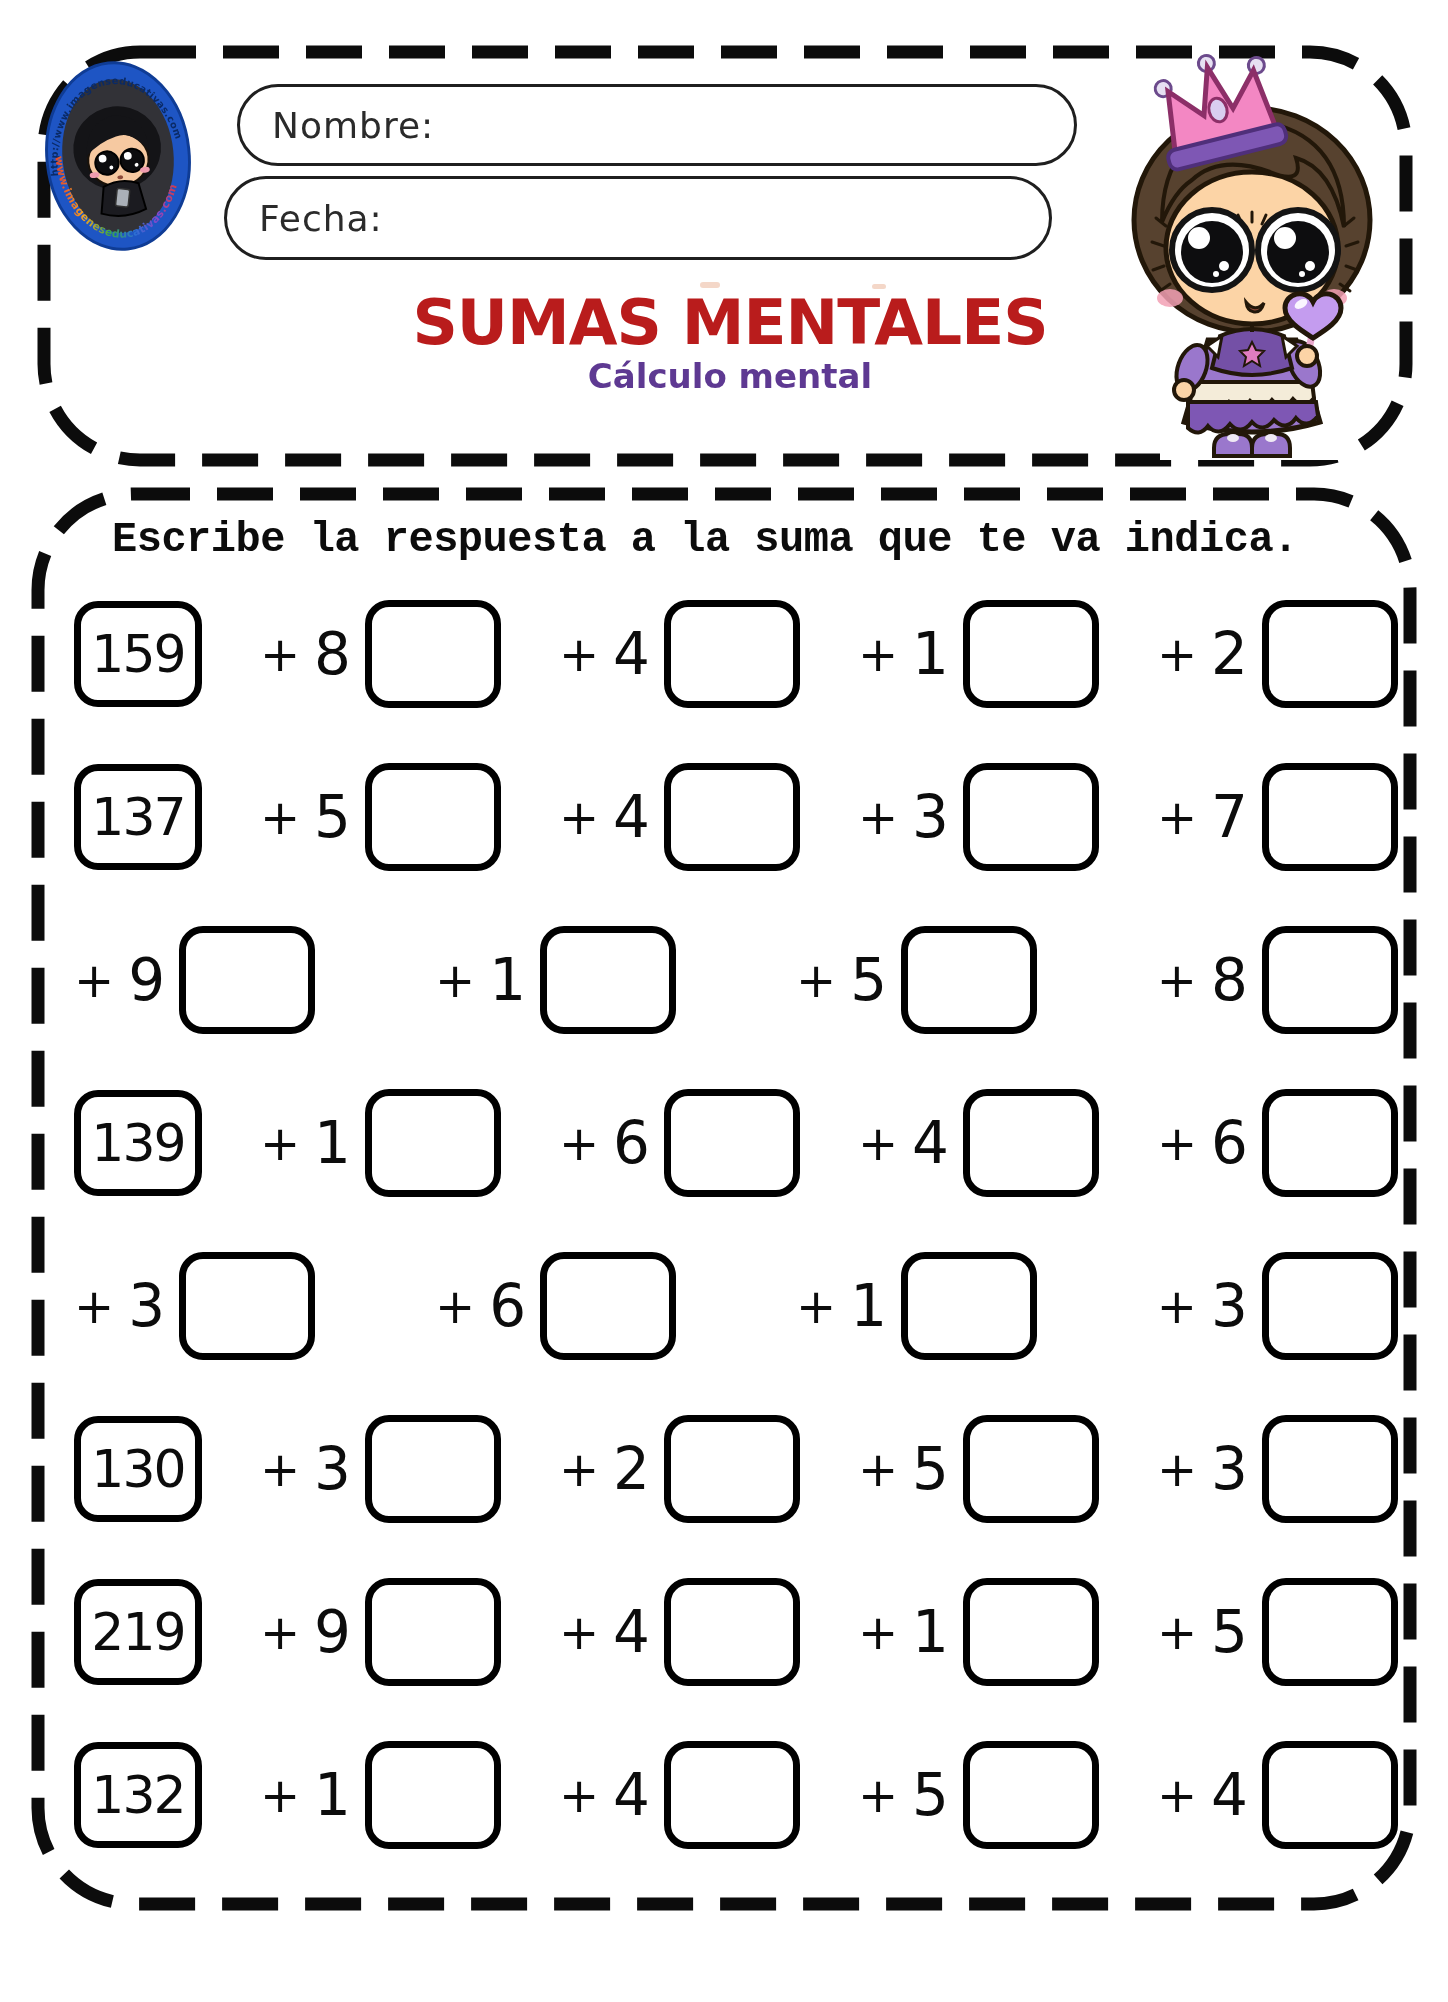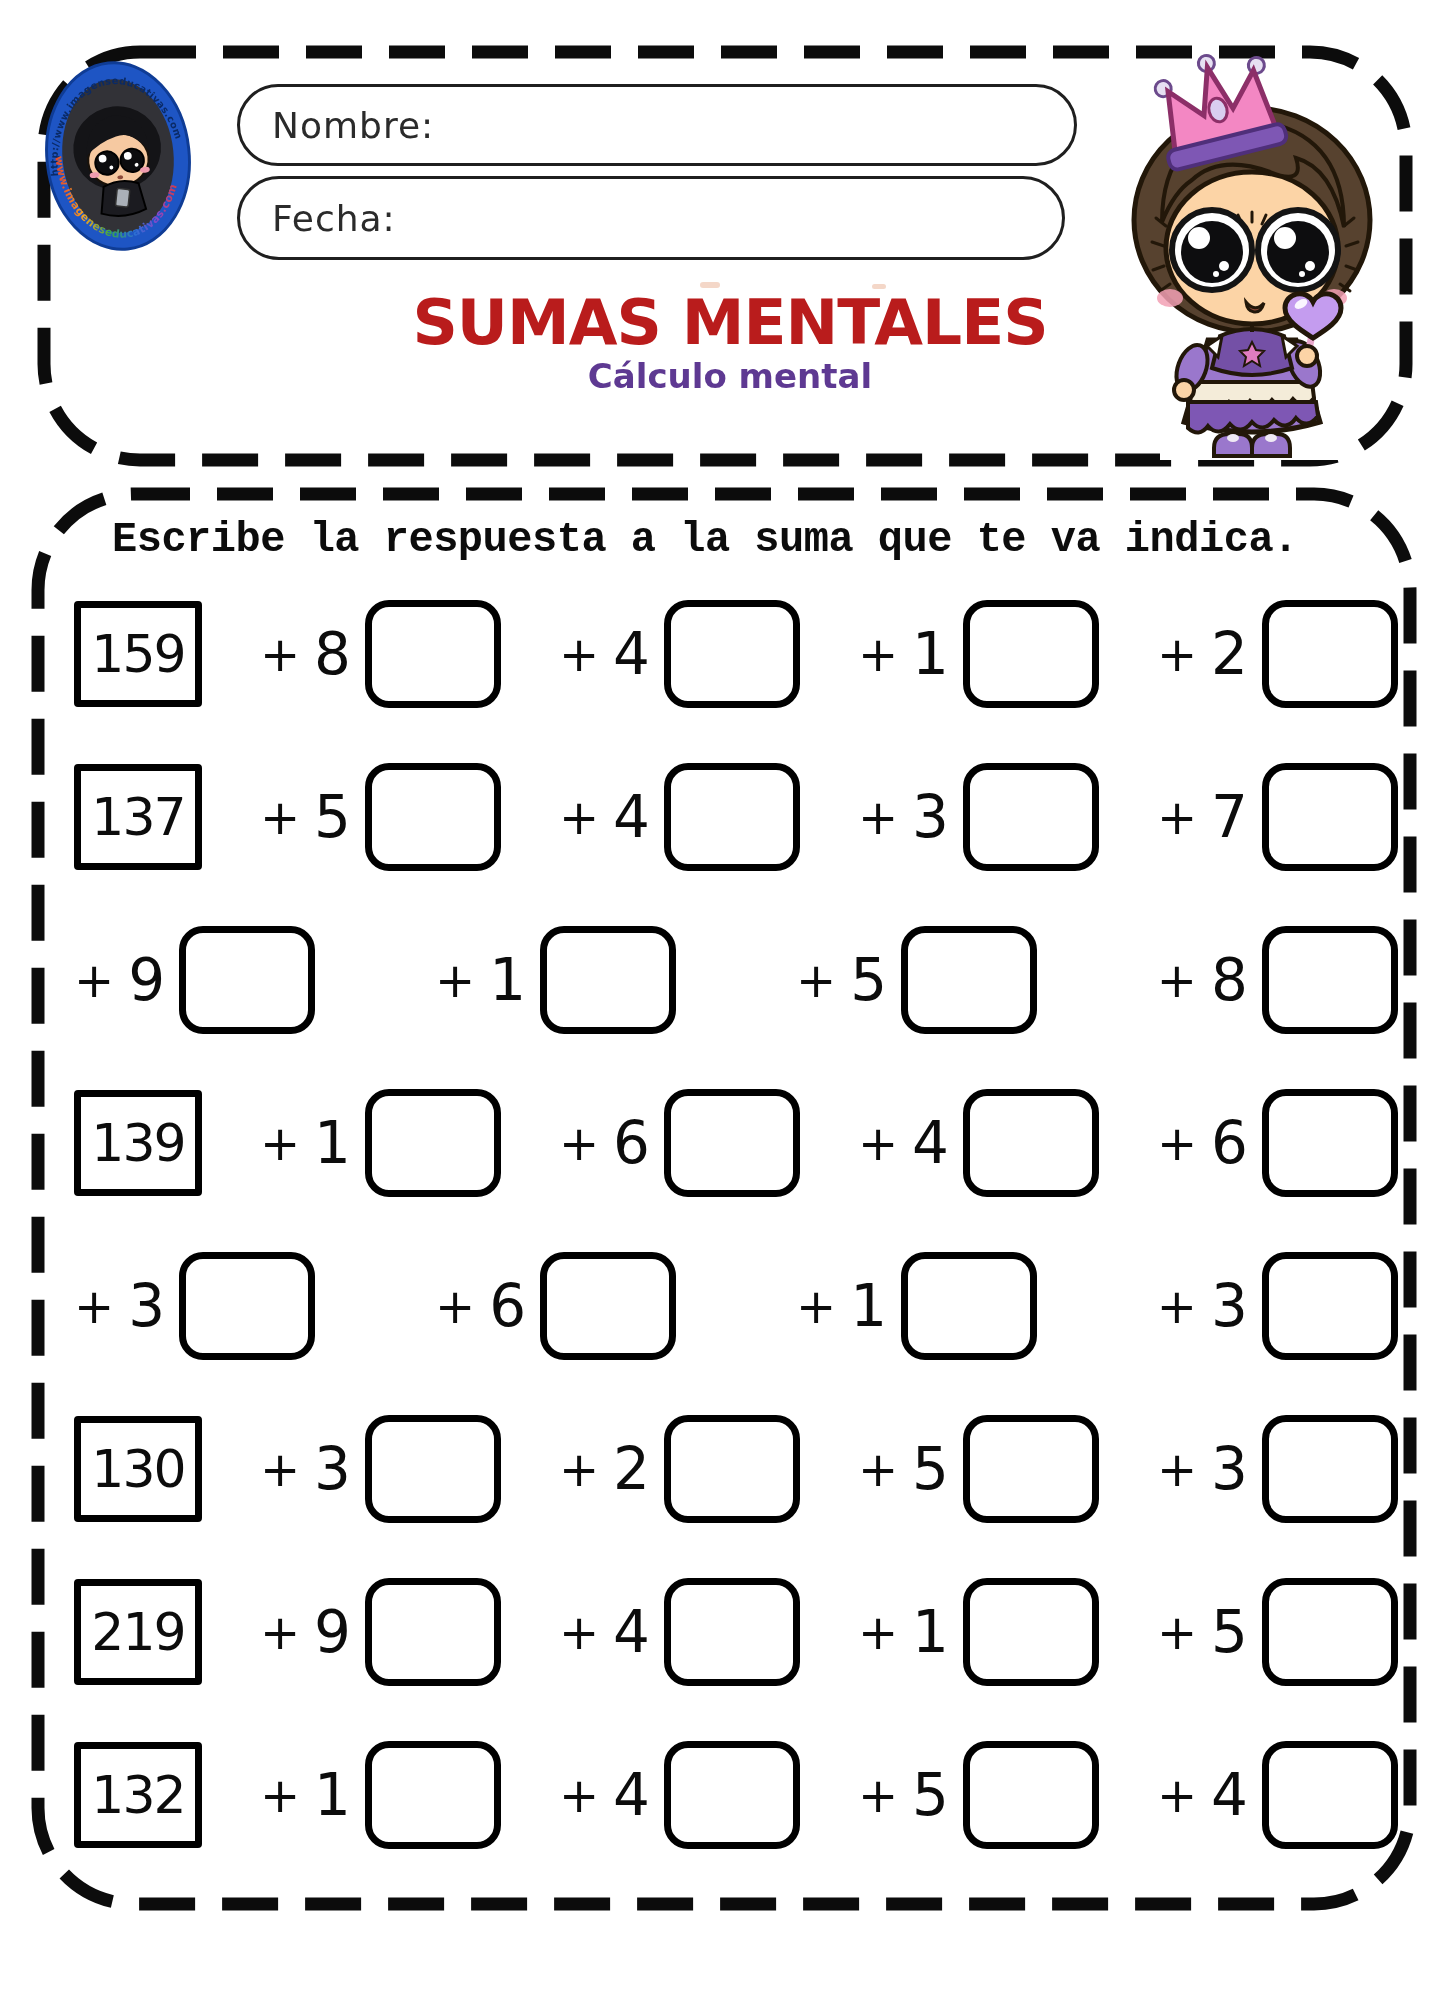--- a/index.html
+++ b/index.html
@@ -40,21 +40,21 @@
   .instruction{
     position:absolute;left:112px;top:516px;width:1260px;
     font-size:42px;font-weight:700;letter-spacing:-0.5px;z-index:1;white-space:nowrap;font-family:Liberation Mono, monospace;
   }
   .rows{
     position:absolute;left:74px;top:606px;width:1324px;
     display:flex;flex-direction:column;row-gap:67px;z-index:1;
   }
   .row{display:flex;align-items:center;justify-content:space-between;height:96px;}
   .startbox{
-    width:114px;height:92px;border:7px solid #000;border-radius:4px;background:#fff;
+    width:114px;height:92px;border:7px solid #000;border-radius:24px;background:#fff;
     display:flex;align-items:center;justify-content:center;
     font-size:52px;box-sizing:content-box;letter-spacing:-2px;
   }
   .group{display:flex;align-items:center;column-gap:14px;}
   .plus{font-size:48px;line-height:1;}
   .addend{font-size:58px;line-height:1;}
   .answerbox{
     width:122px;height:94px;border:7px solid #000;border-radius:24px;background:#fff;
   }
 </style>
@@ -101,21 +101,21 @@
     <text font-size="11" font-weight="bold" fill="url(#rainbow)" letter-spacing="0.4">
       <textPath href="#arcBot">www.imageneseducativas.com</textPath>
     </text>
   </g>
 </svg>
 
 <div class="pill" style="left:237px;top:84px;width:840px;height:82px;">
   <span class="lbl">Nombre:</span>
   <input value="" style="">
 </div>
-<div class="pill" style="left:237px;top:176px;width:828px;height:84px;gap:19px;">
+<div class="pill" style="left:224px;top:176px;width:828px;height:84px;gap:19px;">
   <span class="lbl">Fecha:</span>
   <input value="" style="">
 </div>
 
 <div class="smudge" style="left:700px;top:282px;width:20px;height:6px;"></div>
 <div class="smudge" style="left:872px;top:284px;width:14px;height:5px;"></div>
 
 <div class="title">SUMAS MENTALES</div>
 <div class="subtitle">Cálculo mental</div>
 

